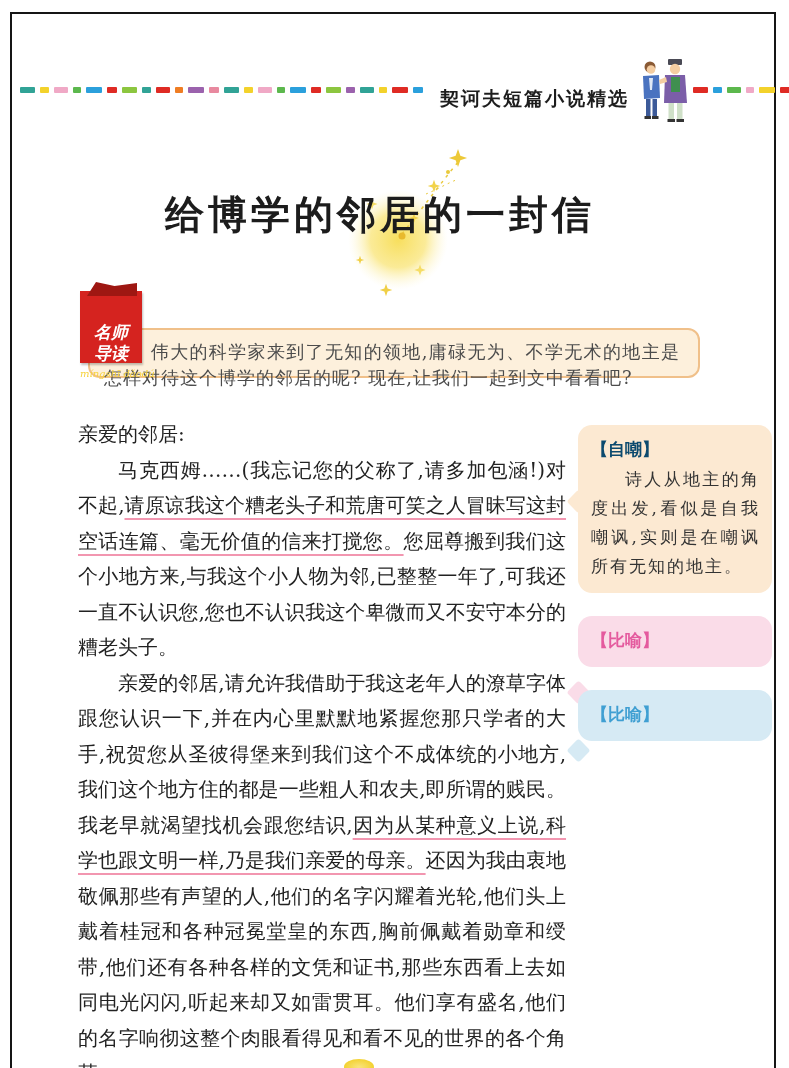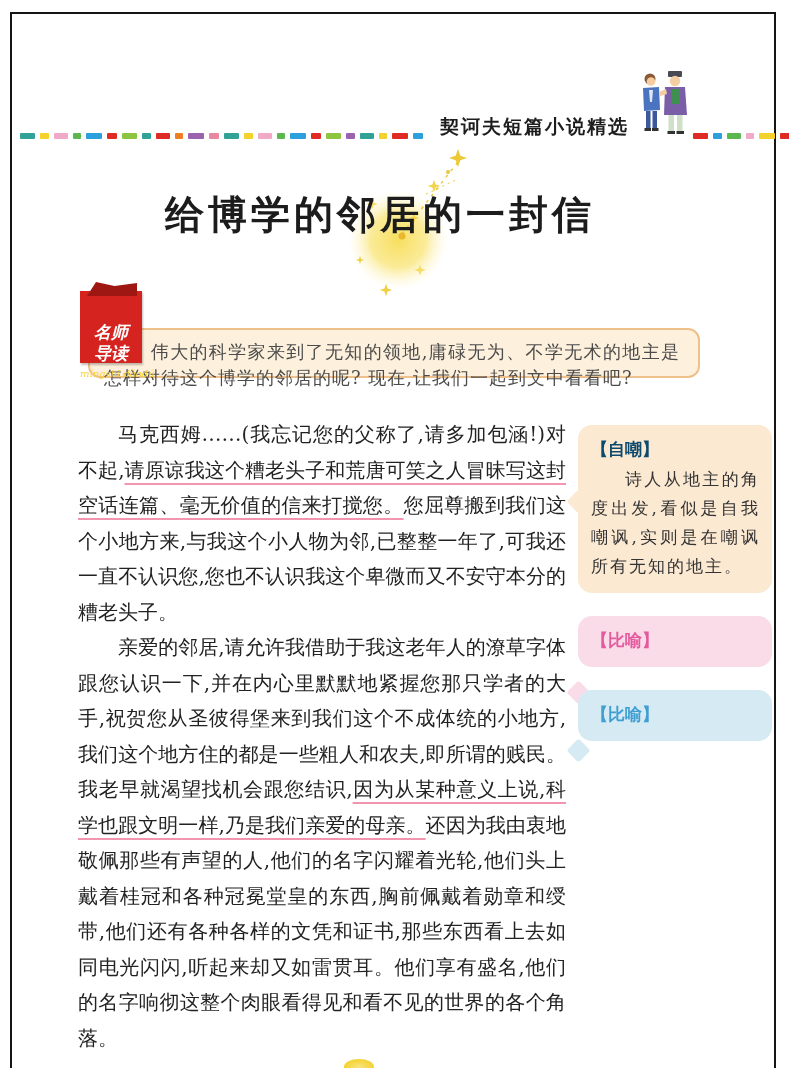--- a/index.html
+++ b/index.html
@@ -15,22 +15,22 @@
     font-family:"DejaVu Serif","Liberation Serif",serif;color:#222;
   }
   
   .frame{
     position:absolute;left:10px;top:12px;right:13px;bottom:-4px;
     border-left:2px solid #151515;border-top:2px solid #151515;border-right:2px solid #151515;
     pointer-events:none;z-index:0;
   }
   
   .header{
-    position:absolute;top:92px;left:20px;right:0;height:48px;
-    display:flex;align-items:flex-end;z-index:2;
+    position:absolute;top:86px;left:20px;right:0;height:48px;
+    display:flex;align-items:flex-start;z-index:2;
   }
   .dashes{display:flex;align-items:center;gap:5px;overflow:hidden;height:8px;}
   .dashes-left{flex:1 1 auto;min-width:0;}
   .dashes-right{flex:0 0 96px;}
   .dash{height:6px;border-radius:1px;flex:0 0 auto;}
   .book-title{
     font-family:"DejaVu Sans","Liberation Sans",sans-serif;
     font-size:19px;font-weight:bold;letter-spacing:2px;color:#1d1d1d;
     white-space:nowrap;margin:0 8px 0 12px;
   }
@@ -202,20 +202,21 @@
   <div class="badge-line">导读</div>
   <div class="badge-pinyin">míngshī dǎodú</div>
 </div>
 
 <div class="guide-box">
   <p class="guide-text">伟大的科学家来到了无知的领地,庸碌无为、不学无术的地主是怎样对待这个博学的邻居的呢? 现在,让我们一起到文中看看吧?</p>
 </div>
 
 <div class="content">
   <div class="article" id="article">
+      <p class=""><span>亲爱的邻居:</span></p>
       <p class="ind"><span>马克西姆……(我忘记您的父称了,请多加包涵!)对不起,</span><span class="u">请原谅我这个糟老头子和荒唐可笑之人冒昧写这封空话连篇、毫无价值的信来打搅您。</span><span>您屈尊搬到我们这个小地方来,与我这个小人物为邻,已整整一年了,可我还一直不认识您,您也不认识我这个卑微而又不安守本分的糟老头子。</span></p>
       <p class="ind"><span>亲爱的邻居,请允许我借助于我这老年人的潦草字体跟您认识一下,并在内心里默默地紧握您那只学者的大手,祝贺您从圣彼得堡来到我们这个不成体统的小地方,我们这个地方住的都是一些粗人和农夫,即所谓的贱民。我老早就渴望找机会跟您结识,</span><span class="u">因为从某种意义上说,科学也跟文明一样,乃是我们亲爱的母亲。</span><span>还因为我由衷地敬佩那些有声望的人,他们的名字闪耀着光轮,他们头上戴着桂冠和各种冠冕堂皇的东西,胸前佩戴着勋章和绶带,他们还有各种各样的文凭和证书,那些东西看上去如同电光闪闪,听起来却又如雷贯耳。他们享有盛名,他们的名字响彻这整个肉眼看得见和看不见的世界的各个角落。</span></p>
     </div>
   <div class="sidebar" id="sidebar">
       <div class="note" style="background: rgb(252, 233, 210);">
         <div class="tail" style="background: rgb(252, 233, 210);"></div>
         <div class="note-tag" style="color: #0c4a6e;">【自嘲】</div>
         <p class="note-body">诗人从地主的角度出发,看似是自我嘲讽,实则是在嘲讽所有无知的地主。</p>
       </div>
       <div class="note" style="background: rgb(250, 220, 232);">

